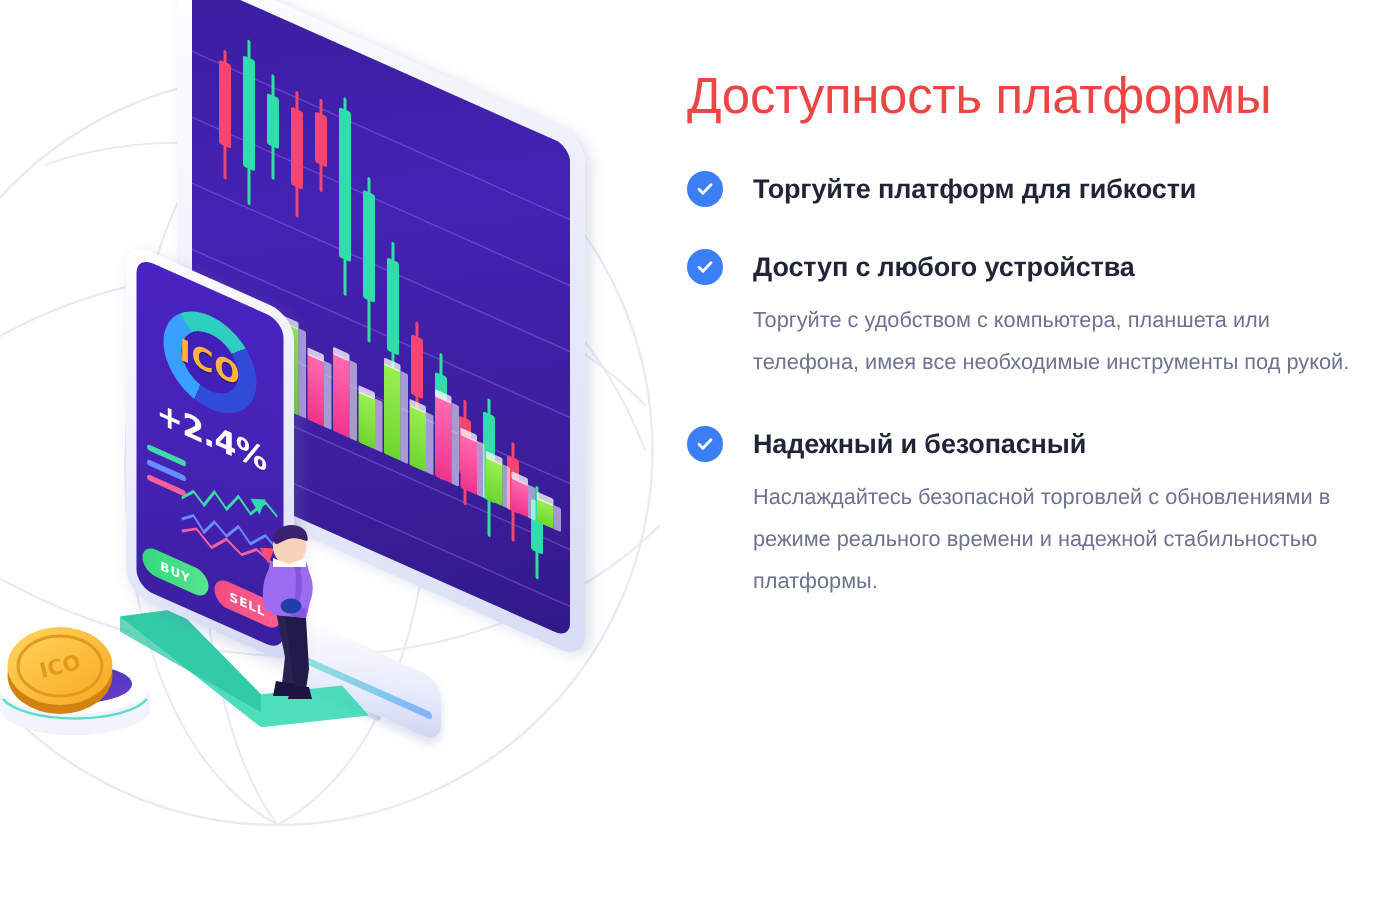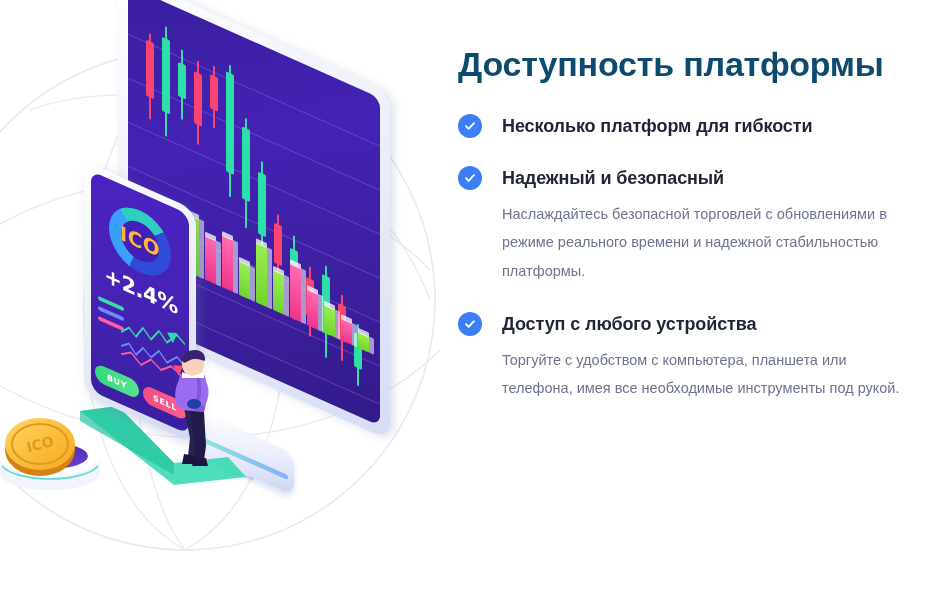--- a/index.html
+++ b/index.html
@@ -176,22 +176,22 @@
   .coin { position: absolute; left: 2px; top: 404px; width: 76px; height: 80px; }
 
   
   .content {
     position: relative;
     flex: 1;
     padding: 44px 26px 0 8px;
   }
   .page-title {
     font-size: 34px;
-    font-weight: 700;
-    color: #0c4a6e;
+    font-weight: 400;
+    color: #ef4444;
     letter-spacing: -.2px;
     line-height: 1.2;
     margin-bottom: 28px;
   }
   .feature { position: relative; padding-left: 44px; margin-bottom: 26px; }
   .feature:last-child { margin-bottom: 0; }
   .check-icon {
     position: absolute; left: 0; top: 1px;
     width: 24px; height: 24px; border-radius: 50%;
     background: #3b7ef5;
@@ -457,37 +457,37 @@
   <div class="content">
 
     <h1 class="page-title">Доступность платформы</h1>
 
     <div class="feature">
       <span class="check-icon">
         <svg width="14" height="14" viewBox="0 0 14 14">
           <path d="M3 7.2 L5.6 9.8 L11 4.2" fill="none" stroke="#ffffff" stroke-width="1.9" stroke-linecap="round" stroke-linejoin="round"></path>
         </svg>
       </span>
-      <div class="feature-title">Несколько платформ для гибкости</div>
+      <div class="feature-title">Торгуйте платформ для гибкости</div>
+    </div>
+
+    <div class="feature">
+      <span class="check-icon">
+        <svg width="14" height="14" viewBox="0 0 14 14">
+          <path d="M3 7.2 L5.6 9.8 L11 4.2" fill="none" stroke="#ffffff" stroke-width="1.9" stroke-linecap="round" stroke-linejoin="round"></path>
+        </svg>
+      </span>
+      <div class="feature-title">Доступ с любого устройства</div>
+      <div class="feature-desc">Торгуйте с удобством с компьютера, планшета или телефона, имея все необходимые инструменты под рукой.</div>
     </div>
 
     <div class="feature">
       <span class="check-icon">
         <svg width="14" height="14" viewBox="0 0 14 14">
           <path d="M3 7.2 L5.6 9.8 L11 4.2" fill="none" stroke="#ffffff" stroke-width="1.9" stroke-linecap="round" stroke-linejoin="round"></path>
         </svg>
       </span>
       <div class="feature-title">Надежный и безопасный</div>
       <div class="feature-desc">Наслаждайтесь безопасной торговлей с обновлениями в режиме реального времени и надежной стабильностью платформы.</div>
     </div>
 
-    <div class="feature">
-      <span class="check-icon">
-        <svg width="14" height="14" viewBox="0 0 14 14">
-          <path d="M3 7.2 L5.6 9.8 L11 4.2" fill="none" stroke="#ffffff" stroke-width="1.9" stroke-linecap="round" stroke-linejoin="round"></path>
-        </svg>
-      </span>
-      <div class="feature-title">Доступ с любого устройства</div>
-      <div class="feature-desc">Торгуйте с удобством с компьютера, планшета или телефона, имея все необходимые инструменты под рукой.</div>
-    </div>
-
   </div>
 </div>
 
 </body></html>

